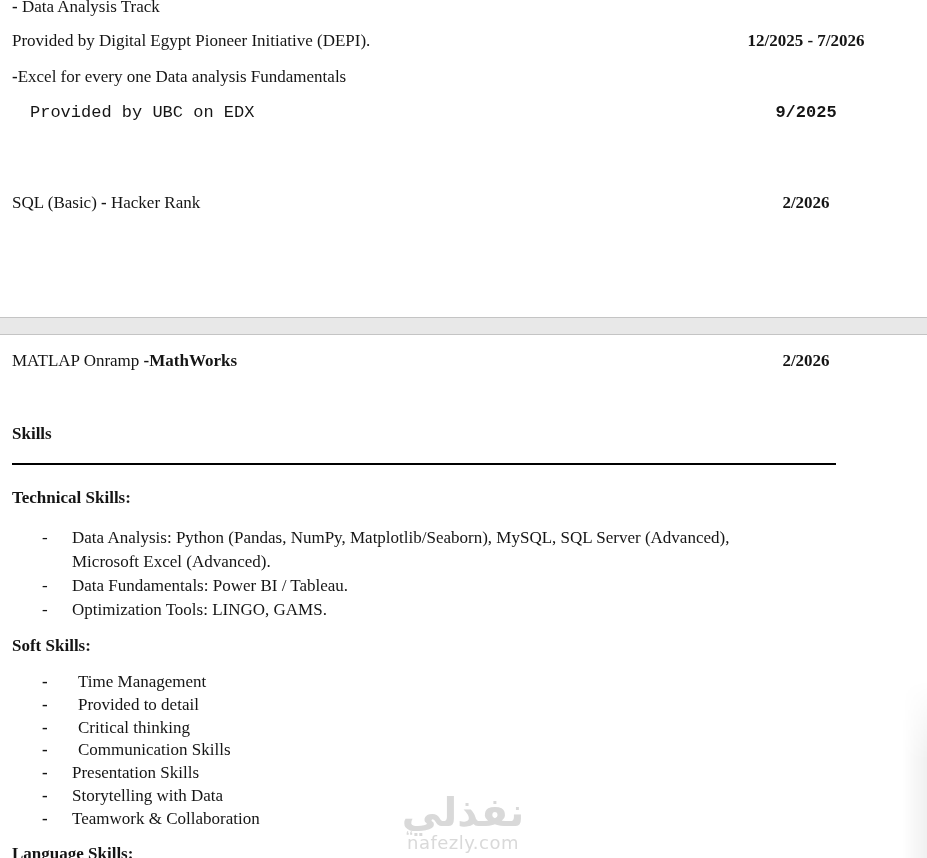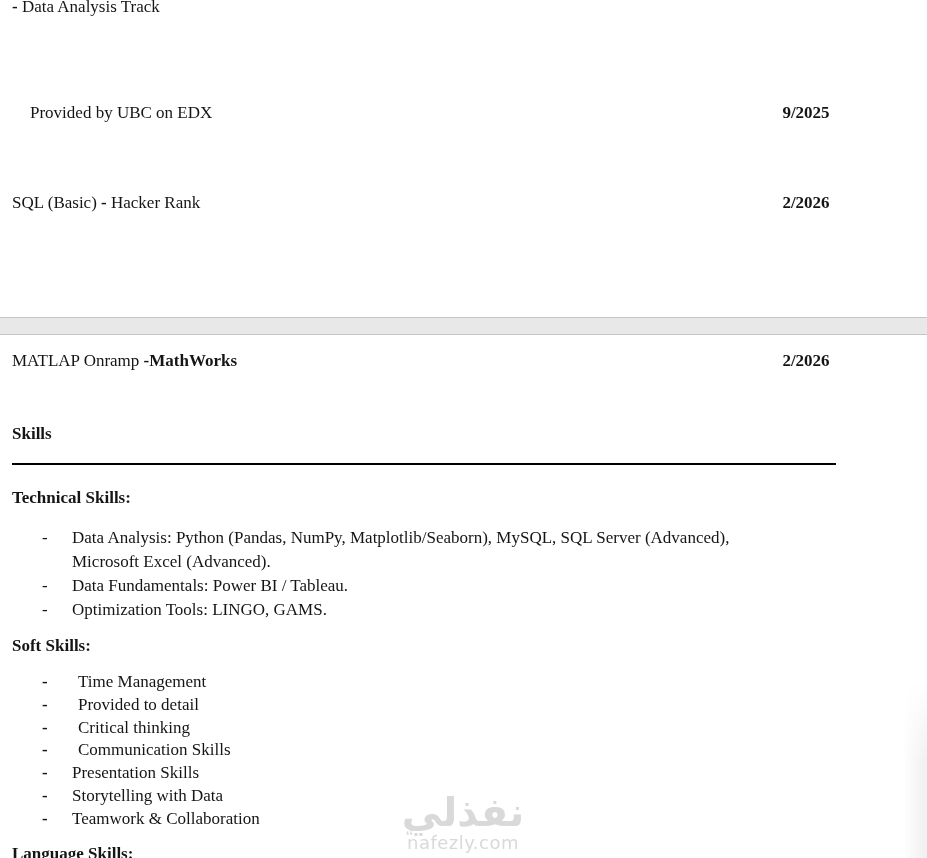--- a/index.html
+++ b/index.html
@@ -12,21 +12,21 @@
     color: var(--text, #151515);
     overflow: hidden;
     position: relative;
   }
   .doc { position: absolute; inset: 0; }
 
   .row {
     position: absolute; left: 12px; width: 903px;
     height: 20px; line-height: 20px; white-space: nowrap;
   }
-  .row.indent { padding-left: 18px; }
+  .row.indent { padding-left: 18px; font-family: Liberation Mono, monospace; }
   .b { font-weight: bold; }
   .date {
     position: absolute; left: 794px; top: 0;
     transform: translateX(-50%);
     font-weight: bold; white-space: nowrap;
   }
   .heading {
     position: absolute; left: 12px;
     font-weight: bold; line-height: 20px; white-space: nowrap; text-align: right;
   }
@@ -87,21 +87,28 @@
 </style>
 </head>
 <body style="--text: #151515; --page-break-bg: #e8e8e8; --page-break-border: #c4c4c4; --watermark: #d9d9d9;">
 
 <div class="doc">
 
   <div class="row" style="top:-3px">
     <span class="b">-</span><span> Data Analysis Track</span>
   </div>
 
-
+  <div class="row" style="top:31px">
+    <span>Provided by Digital Egypt Pioneer Initiative (DEPI).</span>
+    <span class="date">12/2025 - 7/2026</span>
+  </div>
+
+  <div class="row" style="top:67px">
+    <span class="b">-</span><span>Excel for every one Data analysis Fundamentals</span>
+  </div>
 
   <div class="row indent" style="top:103px">
     <span>Provided by UBC on EDX</span>
     <span class="date">9/2025</span>
   </div>
 
 
   <div class="row" style="top:193px">
     <span>SQL (Basic) </span><span class="b">-</span><span> Hacker Rank</span>
     <span class="date">2/2026</span>

